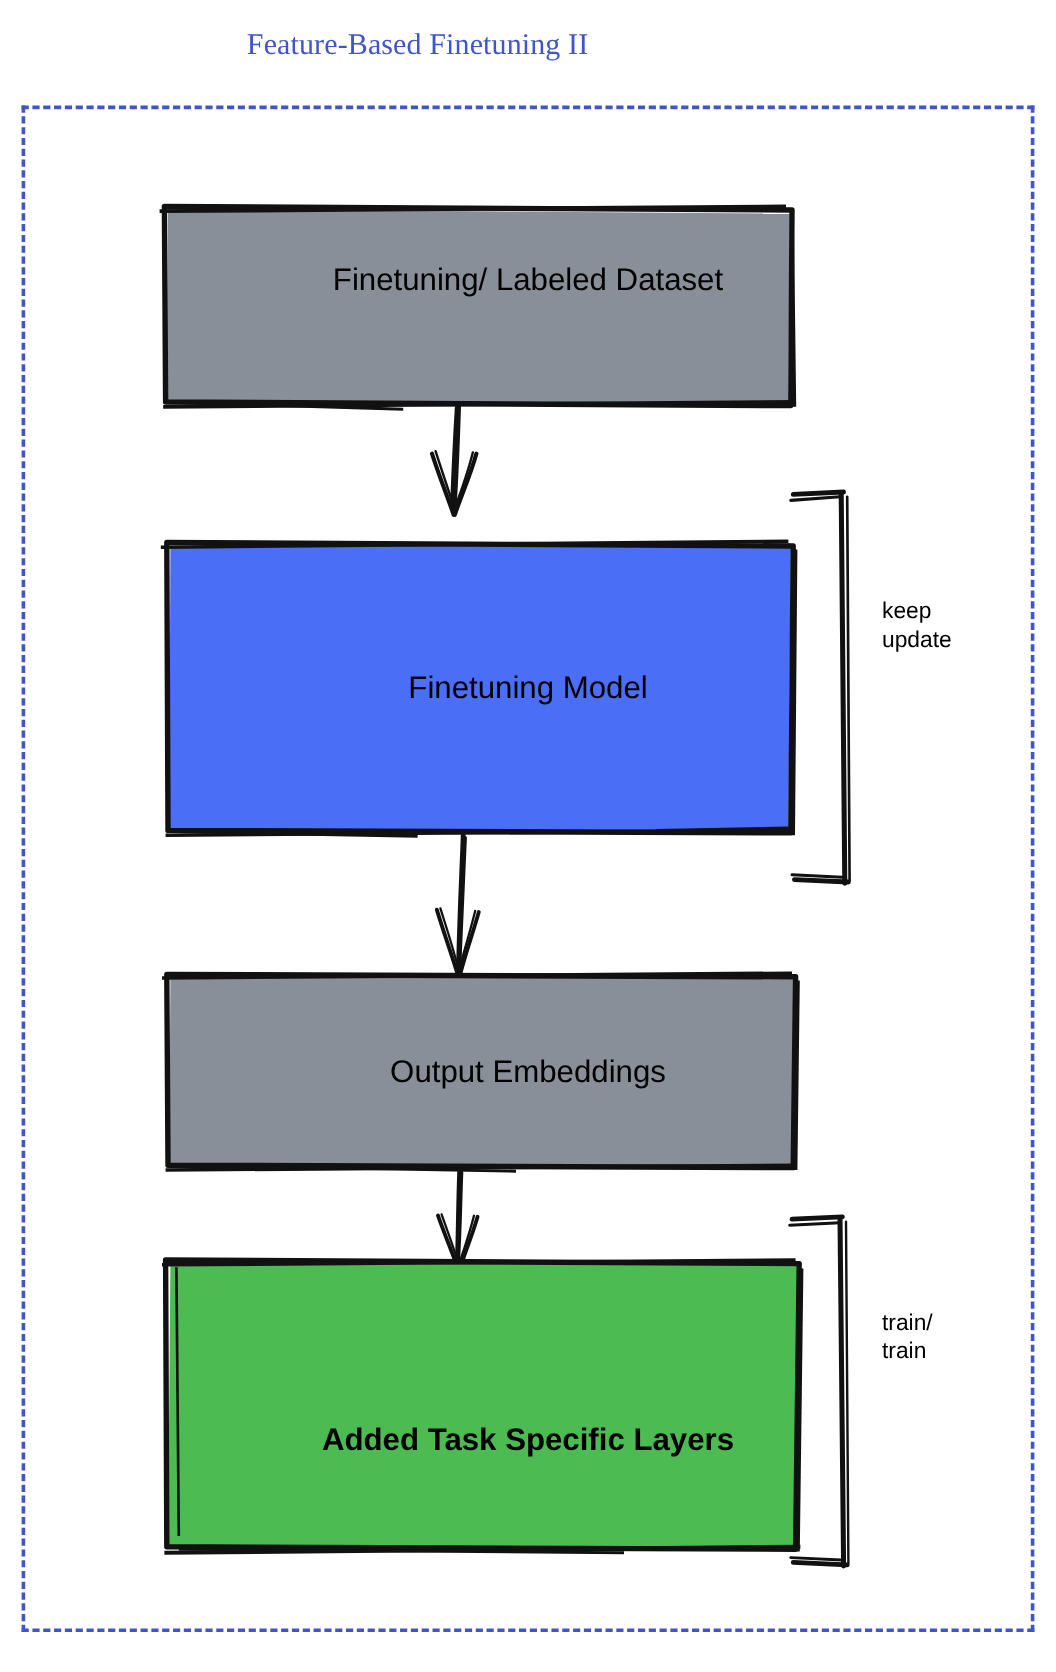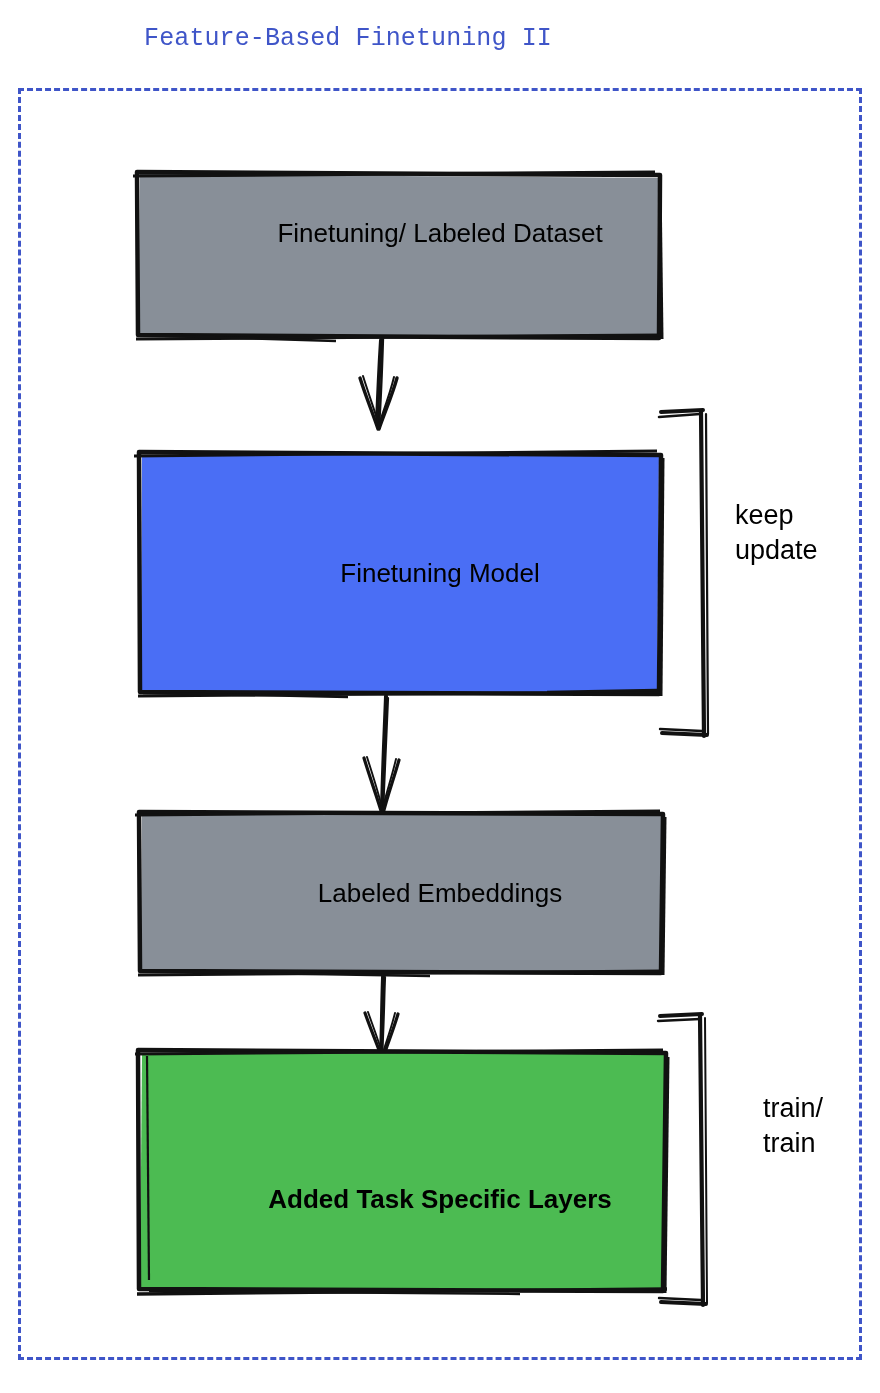--- a/index.html
+++ b/index.html
@@ -20,21 +20,21 @@
   #diagram-title {
     position: absolute;
     left: 0;
     top: 24px;
     width: 696px;
     text-align: center;
     font-size: 25px;
     font-weight: 500;
     letter-spacing: 0.1px;
     color: #3f55c8;
-    font-family: Liberation Mono, monospace;
+    font-family: Liberation Serif, serif;
   }
   #outer-dashed-frame {
     position: absolute;
     left: 18px;
     top: 88px;
     width: 844px;
     height: 1272px;
     box-sizing: border-box;
     border: 3px dashed #3f55c8;
   }
@@ -51,21 +51,21 @@
     width: 100%;
     text-align: center;
     color: #000000;
     font-size: 26px;
     font-family: "Liberation Sans", sans-serif;
     white-space: nowrap;
   }
   .bracket-label {
     position: absolute;
     color: #000000;
-    font-size: 27px;
+    font-size: 19px;
     line-height: 1.28;
     font-family: "Liberation Sans", sans-serif;
   }
 </style>
 </head>
 <body>
 
 <div id="canvas">
 
   <div id="diagram-title">Feature-Based Finetuning II</div>
@@ -155,27 +155,27 @@
       <path d="M705,1018 L707,1303" fill="none" stroke="#111111" stroke-width="2" stroke-linecap="round"></path>
       <path d="M661,1302 L706,1304" fill="none" stroke="#111111" stroke-width="4" stroke-linecap="round"></path>
       <path d="M659,1298 L701,1300" fill="none" stroke="#111111" stroke-width="2.4" stroke-linecap="round"></path>
     </g>
   </svg>
 
   <div class="node-label" style="left:0; top:218px;">Finetuning/ Labeled Dataset</div>
 
   <div class="node-label" style="left:0; top:558px;">Finetuning Model</div>
 
-  <div class="node-label" style="left:0; top:878px;">Labeled Embeddings</div>
+  <div class="node-label" style="left:0; top:878px;">Output Embeddings</div>
 
   <div class="node-label" style="left:0; top:1160px; font-weight:600;margin-top:24px;">Added Task Specific Layers</div>
 
   <div class="bracket-label" style="left:735px; top:498px;">
     <div>keep</div>
     <div>update</div>
   </div>
 
-  <div class="bracket-label" style="left:735px; top:1091px;margin-left:28px;">
+  <div class="bracket-label" style="left:735px; top:1091px;">
     <div>train/</div>
     <div>train</div>
   </div>
 
 </div>
 
 </body></html>

